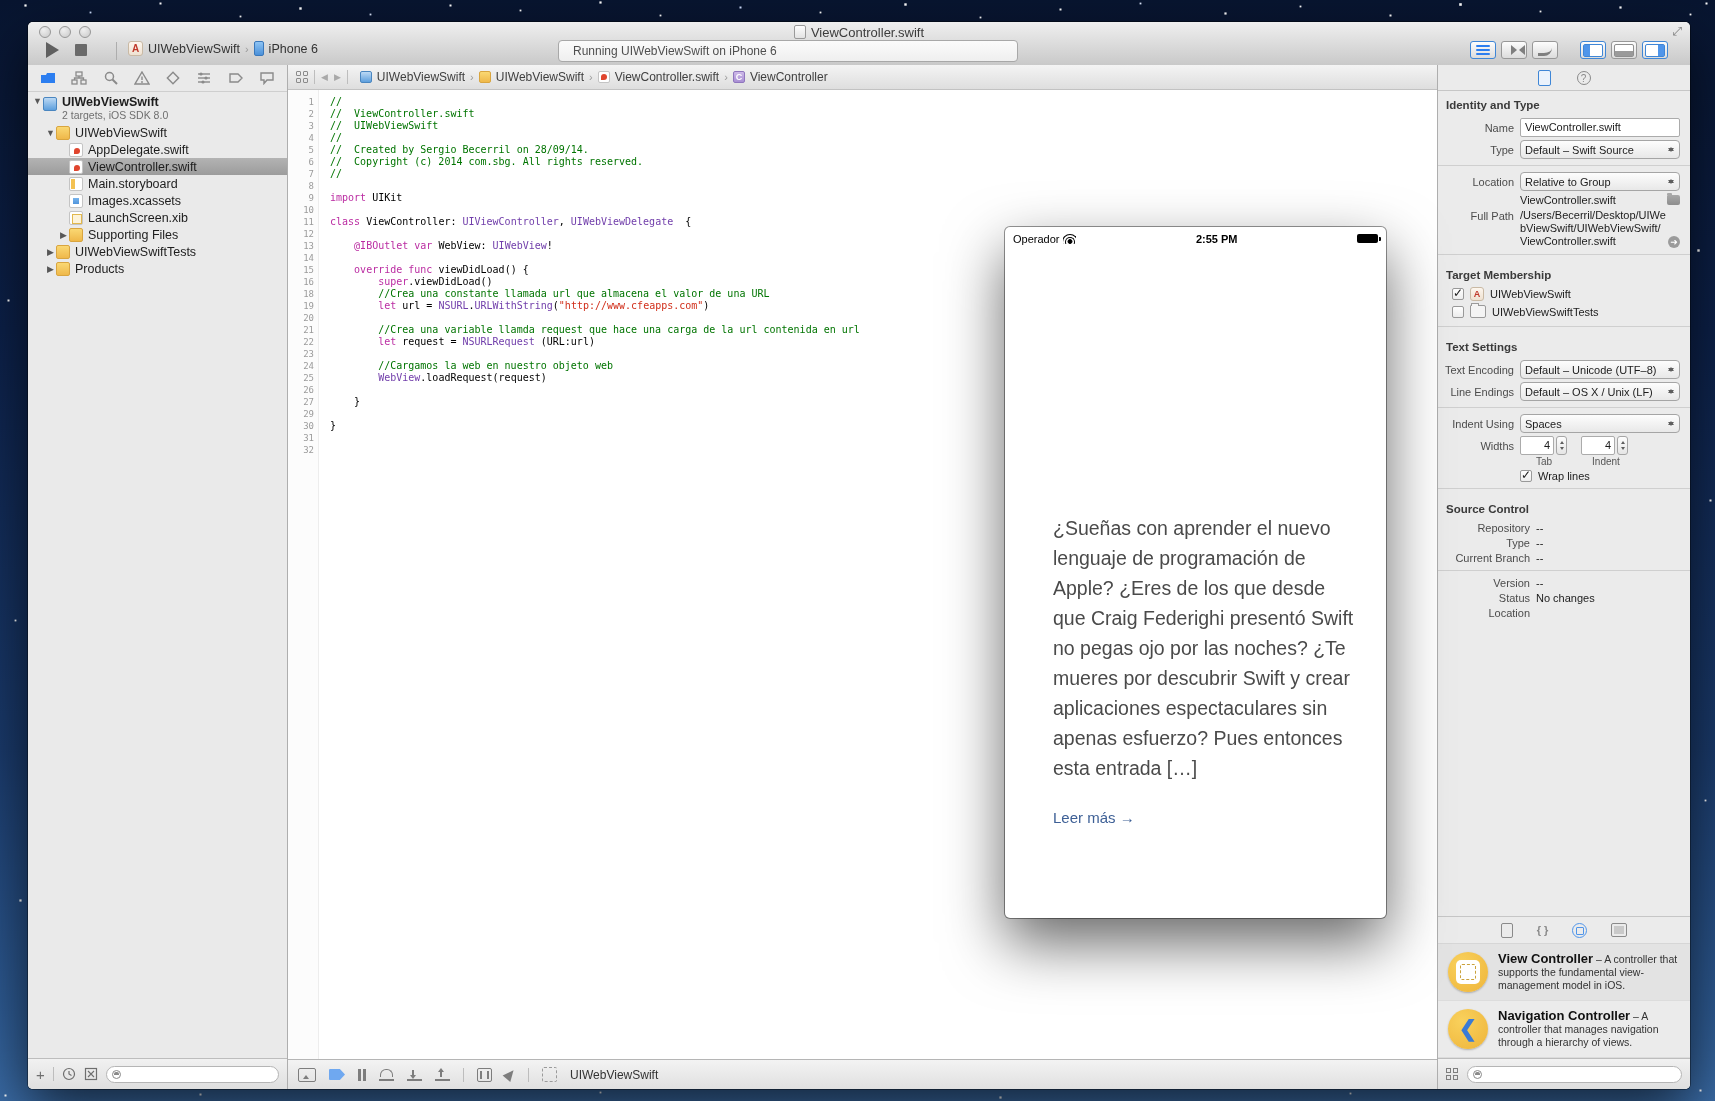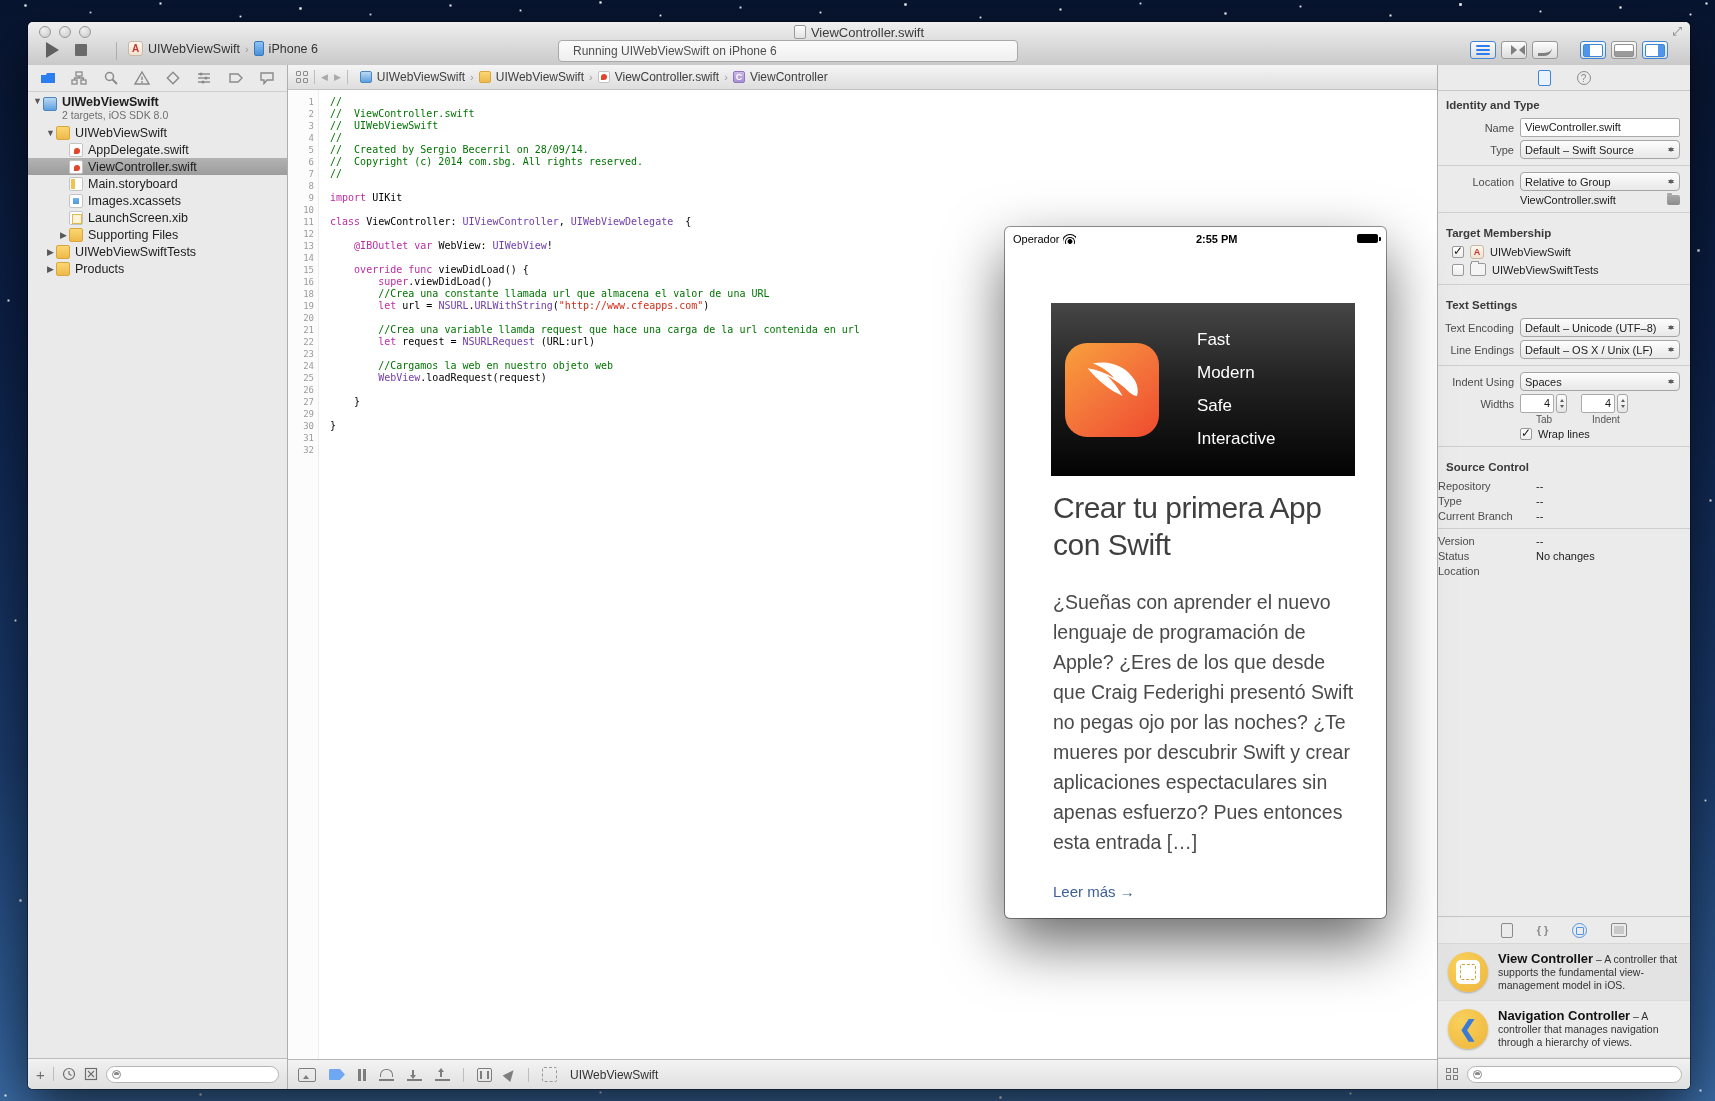--- a/index.html
+++ b/index.html
@@ -155,21 +155,21 @@
   .tests-mini{width:14px;height:11px;border:1px solid #9a9a9a;border-radius:1px 2px 2px 2px;background:#f4f4f4;position:relative;}
   .tests-mini::before{content:"";position:absolute;top:-3px;left:0;width:6px;height:2px;background:#f4f4f4;border:1px solid #9a9a9a;border-bottom:none;border-radius:1px 1px 0 0;}
   .num-field{width:34px;height:19px;background:#fff;border:1px solid #ababab;border-radius:2px;text-align:right;line-height:17px;padding:0 3px;color:#1c1c1c;box-sizing:border-box;}
   .stepper{width:11px;height:19px;border:1px solid #a5a5a5;border-radius:3px;background:linear-gradient(#fdfdfd,#e5e5e5);
     display:flex;flex-direction:column;align-items:center;justify-content:space-around;box-sizing:border-box;margin-left:2px;}
   .stepper i{display:block;width:0;height:0;border:2.5px solid transparent;}
   .stepper .u{border-bottom:3px solid #5e5e5e;margin-top:1px;}
   .stepper .d{border-top:3px solid #5e5e5e;margin-bottom:1px;}
   .width-caption{font-size:10px;color:#555;text-align:center;width:48px;}
   .sc-row{display:flex;margin:3px 0;}
-  .sc-label{flex:0 0 92px;padding-right:6px;}
+  .sc-label{flex:0 0 92px;text-align:right;padding-right:6px;}
   .sc-value{color:#1c1c1c;}
   
   .library{position:absolute;left:0;right:0;bottom:31px;}
   .lib-tabs{height:26px;border-top:1px solid #c6c6c6;border-bottom:1px solid #d6d6d6;display:flex;align-items:center;justify-content:center;gap:24px;}
   .lib-file{width:10px;height:13px;border:1.5px solid #8a8a8a;border-radius:2px;}
   .lib-snippet{color:#8a8a8a;font-size:11px;font-weight:bold;}
   .lib-object{width:15px;height:15px;border:1.5px solid #4f95ea;border-radius:50%;box-sizing:border-box;position:relative;}
   .lib-object::after{content:"";position:absolute;left:3px;top:3px;width:6px;height:6px;border:1.5px solid #4f95ea;border-radius:1px;}
   .lib-media{width:14px;height:12px;border:1.5px solid #8a8a8a;border-radius:2px;position:relative;}
   .lib-media::after{content:"";position:absolute;left:2px;top:2px;right:2px;bottom:2px;background:#c9c9c9;}
@@ -517,20 +517,27 @@
           </div>
         </div>
     </div>
     <div class="insp-row">
       <div class="insp-label"></div>
       <div class="insp-ctl" style="display:flex;align-items:center;justify-content:space-between;">
         <span style="color:#1c1c1c;">ViewController.swift</span>
         <span class="folder-mini"></span>
       </div>
     </div>
+    <div class="insp-row" style="align-items:flex-start;">
+      <div class="insp-label" style="padding-top:1px;">Full Path</div>
+      <div class="insp-ctl" style="display:flex;align-items:flex-end;justify-content:space-between;">
+        <div class="fp-value">/Users/Becerril/Desktop/UIWebViewSwift/UIWebViewSwift/ViewController.swift</div>
+        <div class="go-arrow">➜</div>
+      </div>
+    </div>
     <div class="divider"></div>
 
     <div class="section-h">Target Membership</div>
     <div id="membership-list">
         <div class="member-row">
           <div class="cb checked"></div>
           <div class="app-mini">A</div>
           <span>UIWebViewSwift</span>
         </div>
         <div class="member-row">
@@ -672,31 +679,17 @@
   <div class="sim-status">
     <span>Operador</span>
     <span class="wifi">
         <i></i>
         <i></i>
         <i></i>
       </span>
     <span class="mid">2:55 PM</span>
     <span class="battery"></span>
   </div>
-  <div class="banner">
-    <div class="swift-logo">
-      <svg width="66" height="66" viewBox="0 0 100 100">
-        <path fill="#fff" d="M13 17 C29 36 46 50 66 59 C60 48 52 37 42 28 C55 35 67 44 77 54 C81 57 85 59 88 59 C90 52 89 43 85 36 C72 14 46 4 21 10 C33 14 45 22 53 32 C41 24 26 19 13 17 Z"></path>
-      </svg>
-    </div>
-    <div class="banner-words" id="banner-words">
-        <div>Fast</div>
-        <div>Modern</div>
-        <div>Safe</div>
-        <div>Interactive</div>
-      </div>
-  </div>
   <div class="article">
-    <div class="art-heading">Crear tu primera App con Swift</div>
     <div class="art-body">¿Sueñas con aprender el nuevo lenguaje de programación de Apple? ¿Eres de los que desde que Craig Federighi presentó Swift no pegas ojo por las noches? ¿Te mueres por descubrir Swift y crear aplicaciones espectaculares sin apenas esfuerzo? Pues entonces esta entrada […]</div>
     <div class="art-link">Leer más →</div>
   </div>
 </div>
 
 </body></html>

